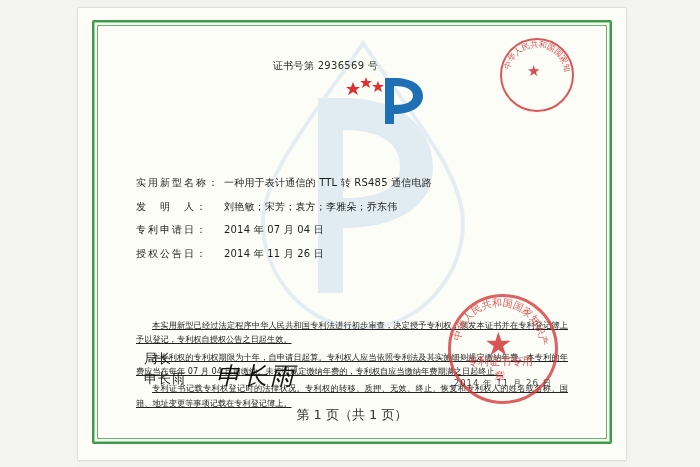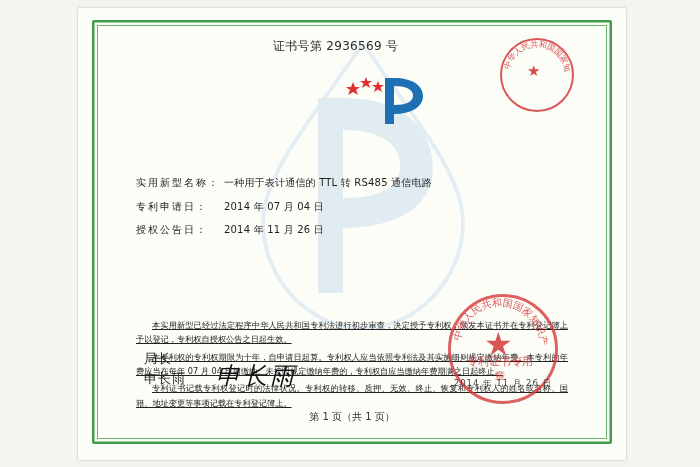--- a/index.html
+++ b/index.html
@@ -77,22 +77,22 @@
   .content {
     position: absolute;
     left: 30px;
     top: 28px;
     right: 30px;
     bottom: 30px;
   }
   .cert-no {
     position: absolute;
     left: 165px;
-    top: 2px;
-    font-size: 12px;
+    top: 23px;
+    font-size: 10px;
     color: #2b2b2b;
     letter-spacing: 0.3px;
   }
   
   .seal-top {
     position: absolute;
     right: 22px;
     top: 2px;
     width: 74px;
     height: 74px;
@@ -251,21 +251,21 @@
     color: #333;
     letter-spacing: 1px;
     opacity: 0.9;
   }
   .page-foot {
     position: absolute;
     left: 0;
     right: 0;
     bottom: 6px;
     text-align: center;
-    font-size: 10px;
+    font-size: 13px;
     color: #333;
   }
   .dash-line {
     position: absolute;
     left: 280px;
     bottom: 72px;
     width: 150px;
     border-top: 1px dashed #8a8a8a;
     opacity: 0.6;
   }
@@ -332,20 +332,23 @@
           </g>
         </svg>
       </div>
 
 
       <div class="fields">
         <div class="field-row">
           <span class="field-label fl-w1">实用新型名称：</span><span class="field-value">一种用于表计通信的 TTL 转 RS485 通信电路</span>
         </div>
         <div class="field-row">
+          <span class="field-label fl-w1">发　明　人：</span><span class="field-value">刘艳敏；宋芳；袁方；李雅朵；乔东伟</span>
+        </div>
+        <div class="field-row">
           <span class="field-label fl-w1">专利申请日：</span><span class="field-value">2014 年 07 月 04 日</span>
         </div>
         <div class="field-row">
           <span class="field-label fl-w1">授权公告日：</span><span class="field-value">2014 年 11 月 26 日</span>
         </div>
       </div>
 
       <div class="paragraphs">
         <p>本实用新型已经过法定程序中华人民共和国专利法进行初步审查，决定授予专利权，颁发本证书并在专利登记簿上予以登记，专利权自授权公告之日起生效。</p>
         <p>本专利权的专利权期限为十年，自申请日起算。专利权人应当依照专利法及其实施细则规定缴纳年费。本专利的年费应当在每年 07 月 04 日前缴纳。未按照规定缴纳年费的，专利权自应当缴纳年费期满之日起终止。</p>

